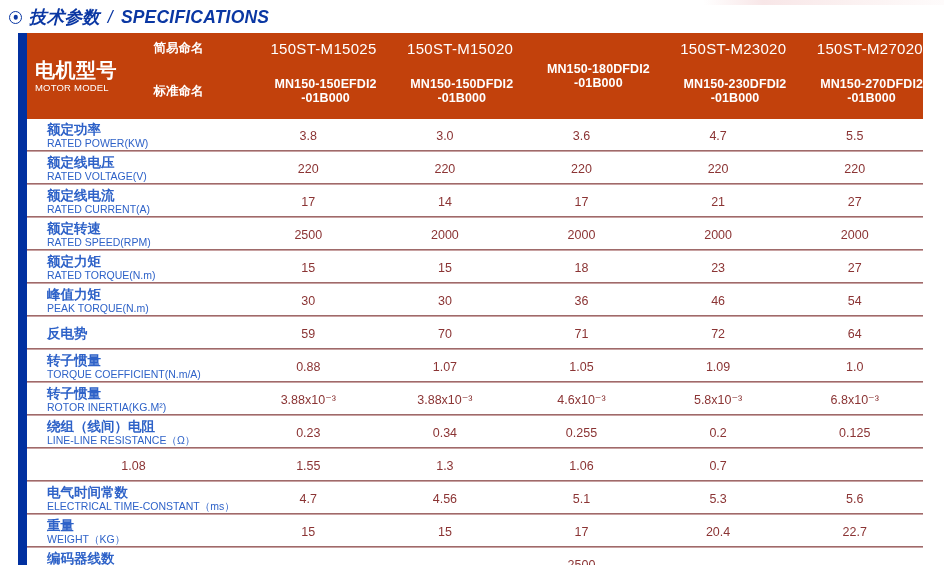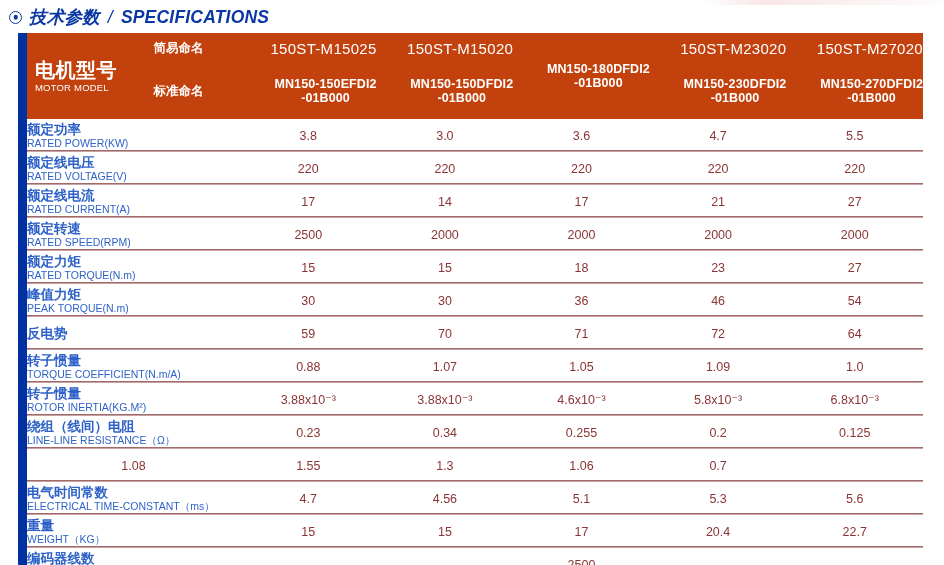--- a/index.html
+++ b/index.html
@@ -56,21 +56,21 @@
          font-size:12.5px;font-weight:bold;line-height:14.5px;letter-spacing:0.1px;}
   
   .row{
     display:grid;grid-template-columns:213px repeat(5,1fr);
     height:33px;align-items:center;position:relative;
   }
   .row.sep::after{
     content:"";position:absolute;left:0;right:0;bottom:0;height:2px;
     background:linear-gradient(to bottom,#8a4e4e,#ddbebe);
   }
-  .lbl{padding-left:0;}
+  .lbl{padding-left:20px;}
   .lzh{font-size:13.5px;font-weight:bold;color:#2e62c8;line-height:15px;}
   .len{font-size:10.5px;color:#2e62c8;line-height:12px;}
   .val{text-align:center;font-size:12.5px;color:#8b3434;}
   .val.merged{grid-column:2 / -1;}
 </style>
 </head>
 <body>
 
 <div class="title">
   <span class="tdot"></span>

